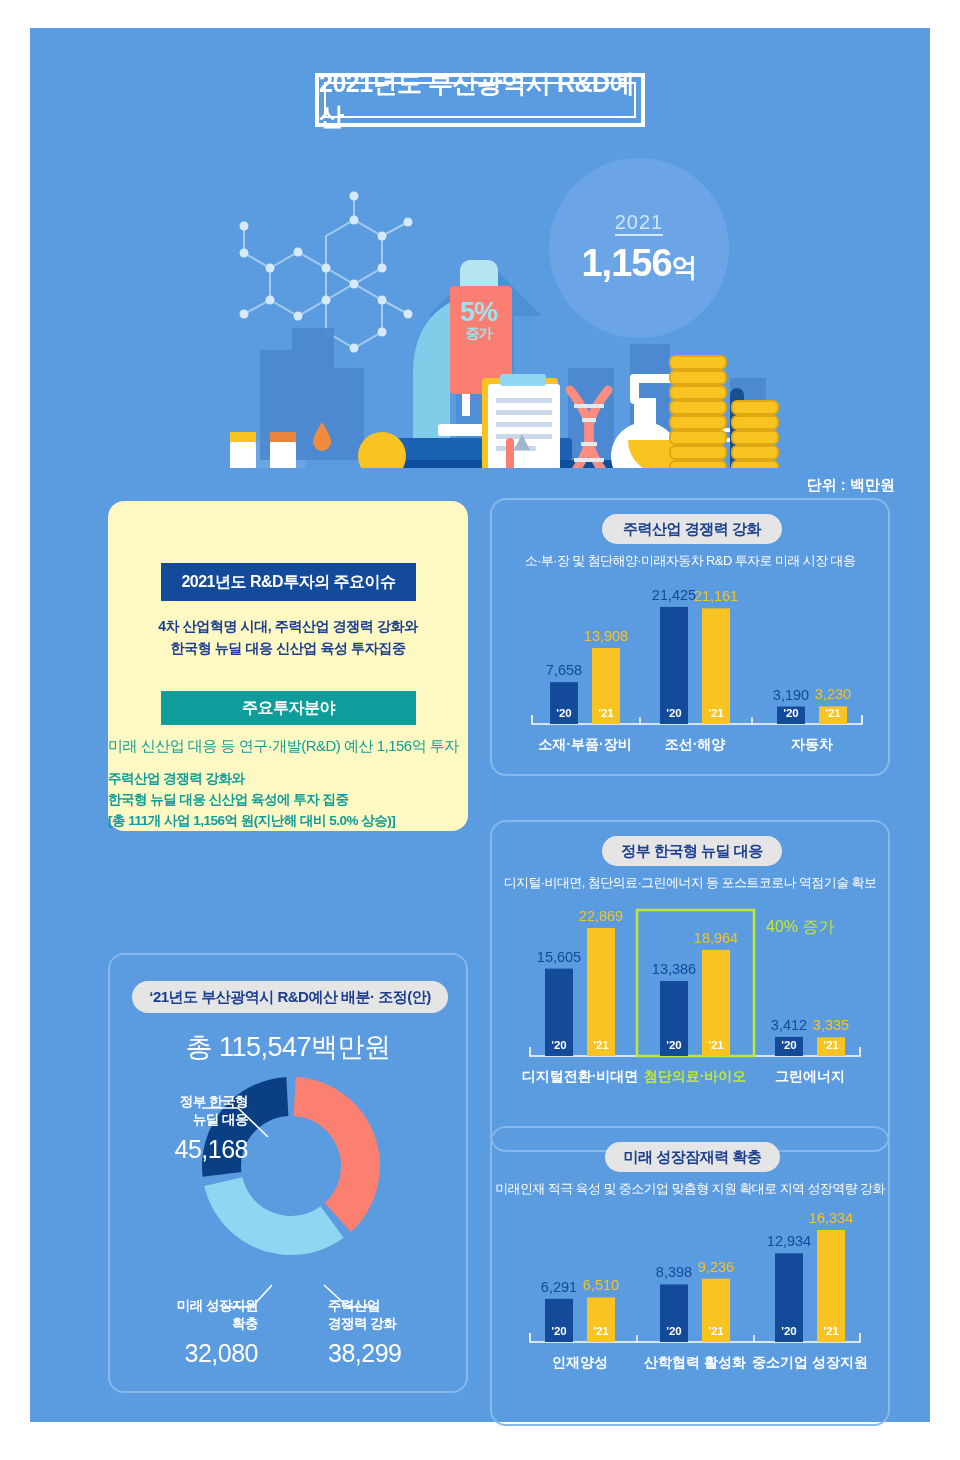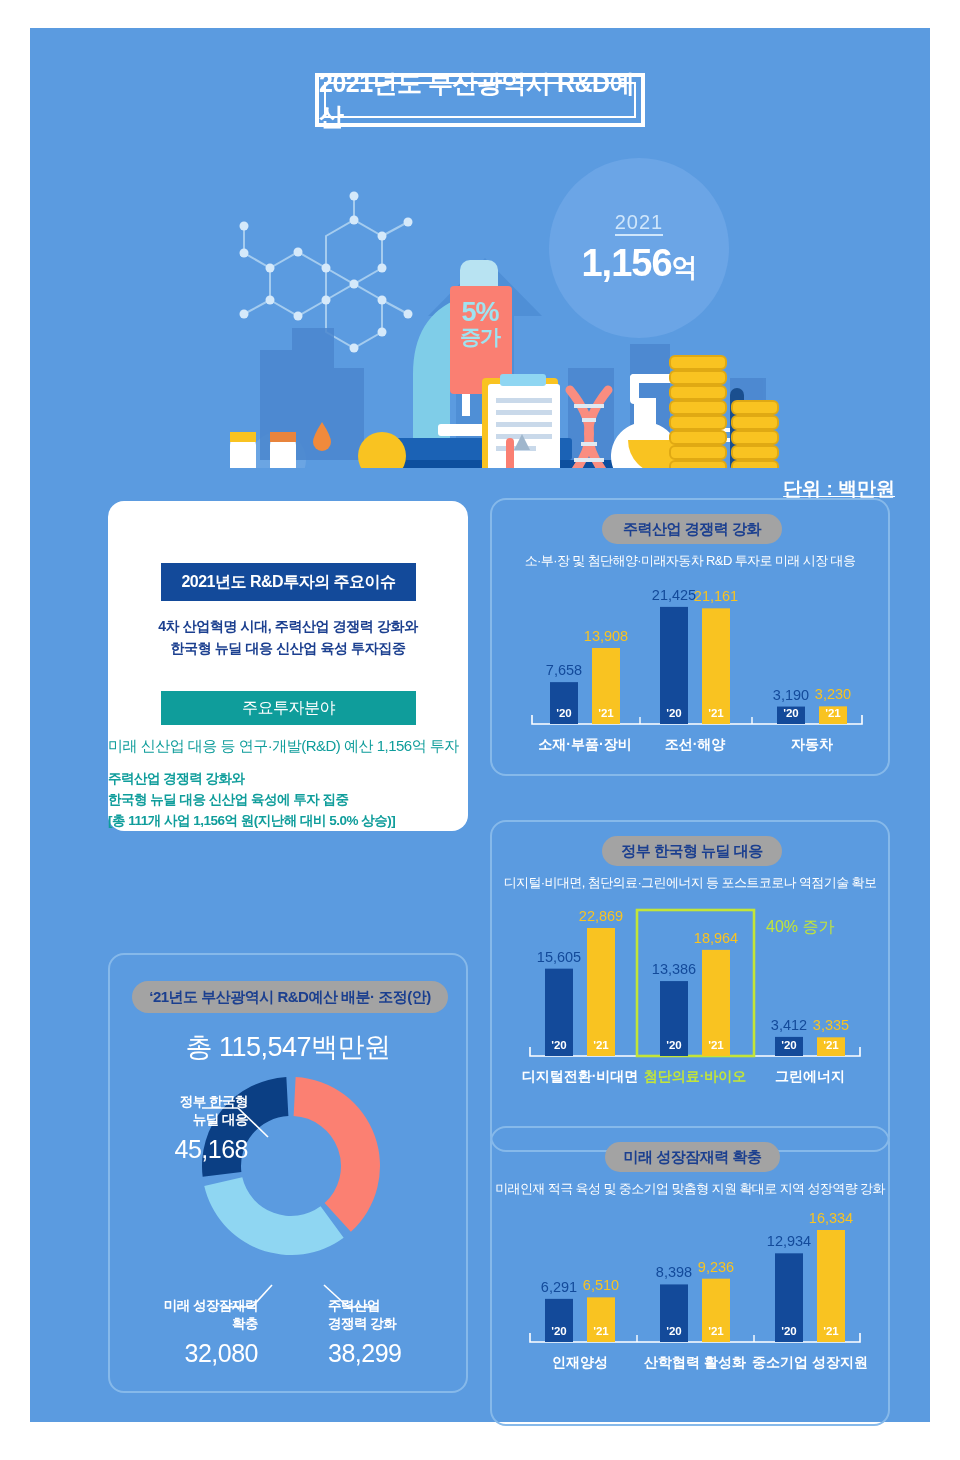--- a/index.html
+++ b/index.html
@@ -44,65 +44,65 @@
   .bubble-year {
     color:#cfe6fb; font-size: 20px; letter-spacing:1px;
     border-bottom: 2px solid #cfe6fb; padding-bottom: 1px; line-height: 1.1; text-align: center;
   }
   .bubble-amount { color:#ffffff; font-size: 38px; font-weight: bold; margin-top: 6px; letter-spacing:-1px;}
   .bubble-amount .unit { font-size: 26px; }
   .pct-badge {
     position:absolute; left:430px; top:160px; text-align:center; color:#9fe3f0;
     font-size:27px; font-weight:bold; line-height:1.05; letter-spacing:-1px;
   }
-  .pct-badge .sub { font-size: 21px; }
+  .pct-badge .sub { font-size: 14px; }
 
   
   .unit-label {
     position:absolute; right: 35px; top: 448px;
-    color:#ffffff; font-size: 19px; font-weight: bold; text-decoration: underline;
+    color:#ffffff; font-size: 15px; font-weight: bold;
   }
 
   
   .card-white {
     position:absolute; left:78px; top:473px; width:360px; height:330px;
-    background:#ffffff; border-radius:16px;
+    background:#fef9c3; border-radius:16px;
   }
   .pill-navy {
     position:absolute; left:53px; top:62px; width:255px; height:38px;
     background:#134a9a; color:#fff; font-size:16px; font-weight:bold;
     display:flex; align-items:center; justify-content:center; letter-spacing:-0.5px;
   }
   .navy-para {
     position:absolute; left:0; top:115px; width:100%;
     text-align:center; color:#1b3f8f; font-size:14px; font-weight:bold;
     line-height:1.55; letter-spacing:-0.4px;
   }
   .pill-teal {
     position:absolute; left:53px; top:190px; width:255px; height:34px;
-    background:#0f9d9b; color:#fff; font-size:16px; font-weight:normal;
+    background:#0f9d9b; color:#fff; font-size:16px; font-weight:bold;
     display:flex; align-items:center; justify-content:center; letter-spacing:-0.5px;
   }
   .teal-para1 {
     position:absolute; left:0; top:236px; width:100%;
     text-align:left; color:#0f9d9b; font-size:15px; font-weight:normal; letter-spacing:-0.5px;
   }
   .teal-para2 {
     position:absolute; left:0; top:268px; width:100%;
     text-align:left; color:#0f9d9b; font-size:13.5px; font-weight:bold;
     line-height:1.55; letter-spacing:-0.5px;
   }
 
   
   .card-donut {
     position:absolute; left:78px; top:925px; width:360px; height:440px;
     border:2px solid #86b9ea; border-radius:16px;
   }
   .chip {
-    background:#a3a3a3; color:#1b3f8f; font-weight:bold;
+    background:#e5e5e5; color:#1b3f8f; font-weight:bold;
     border-radius:16px; display:flex; align-items:center; justify-content:center;
     letter-spacing:-0.5px;
   }
   .donut-chip {
     position:absolute; left:22px; top:26px; width:316px; height:32px; font-size:15px;
   }
   .donut-total {
     position:absolute; left:0; top:74px; width:100%; text-align:center;
     color:#ffffff; font-size:27px; letter-spacing:-0.5px;
   }
@@ -331,21 +331,21 @@
       <div class="name">정부 한국형</div>
       <div class="name">뉴딜 대응</div>
       <div class="val">45,168</div>
     </div>
     <div class="dlabel dl-2">
       <div class="name">주력산업</div>
       <div class="name">경쟁력 강화</div>
       <div class="val">38,299</div>
     </div>
     <div class="dlabel dl-3">
-      <div class="name">미래 성장잠재력</div>
+      <div class="name">미래 성장지원</div>
       <div class="name">확충</div>
       <div class="val">32,080</div>
     </div>
   </div>
 
   <div class="card-chart c1">
     <div class="chip chart-chip">주력산업 경쟁력 강화</div>
     <div class="chart-sub">소·부·장 및 첨단해양·미래자동차 R&amp;D 투자로 미래 시장 대응</div>
     <div class="plot">
       <svg id="plot-1" width="400" height="190" viewBox="0 0 400 190">

